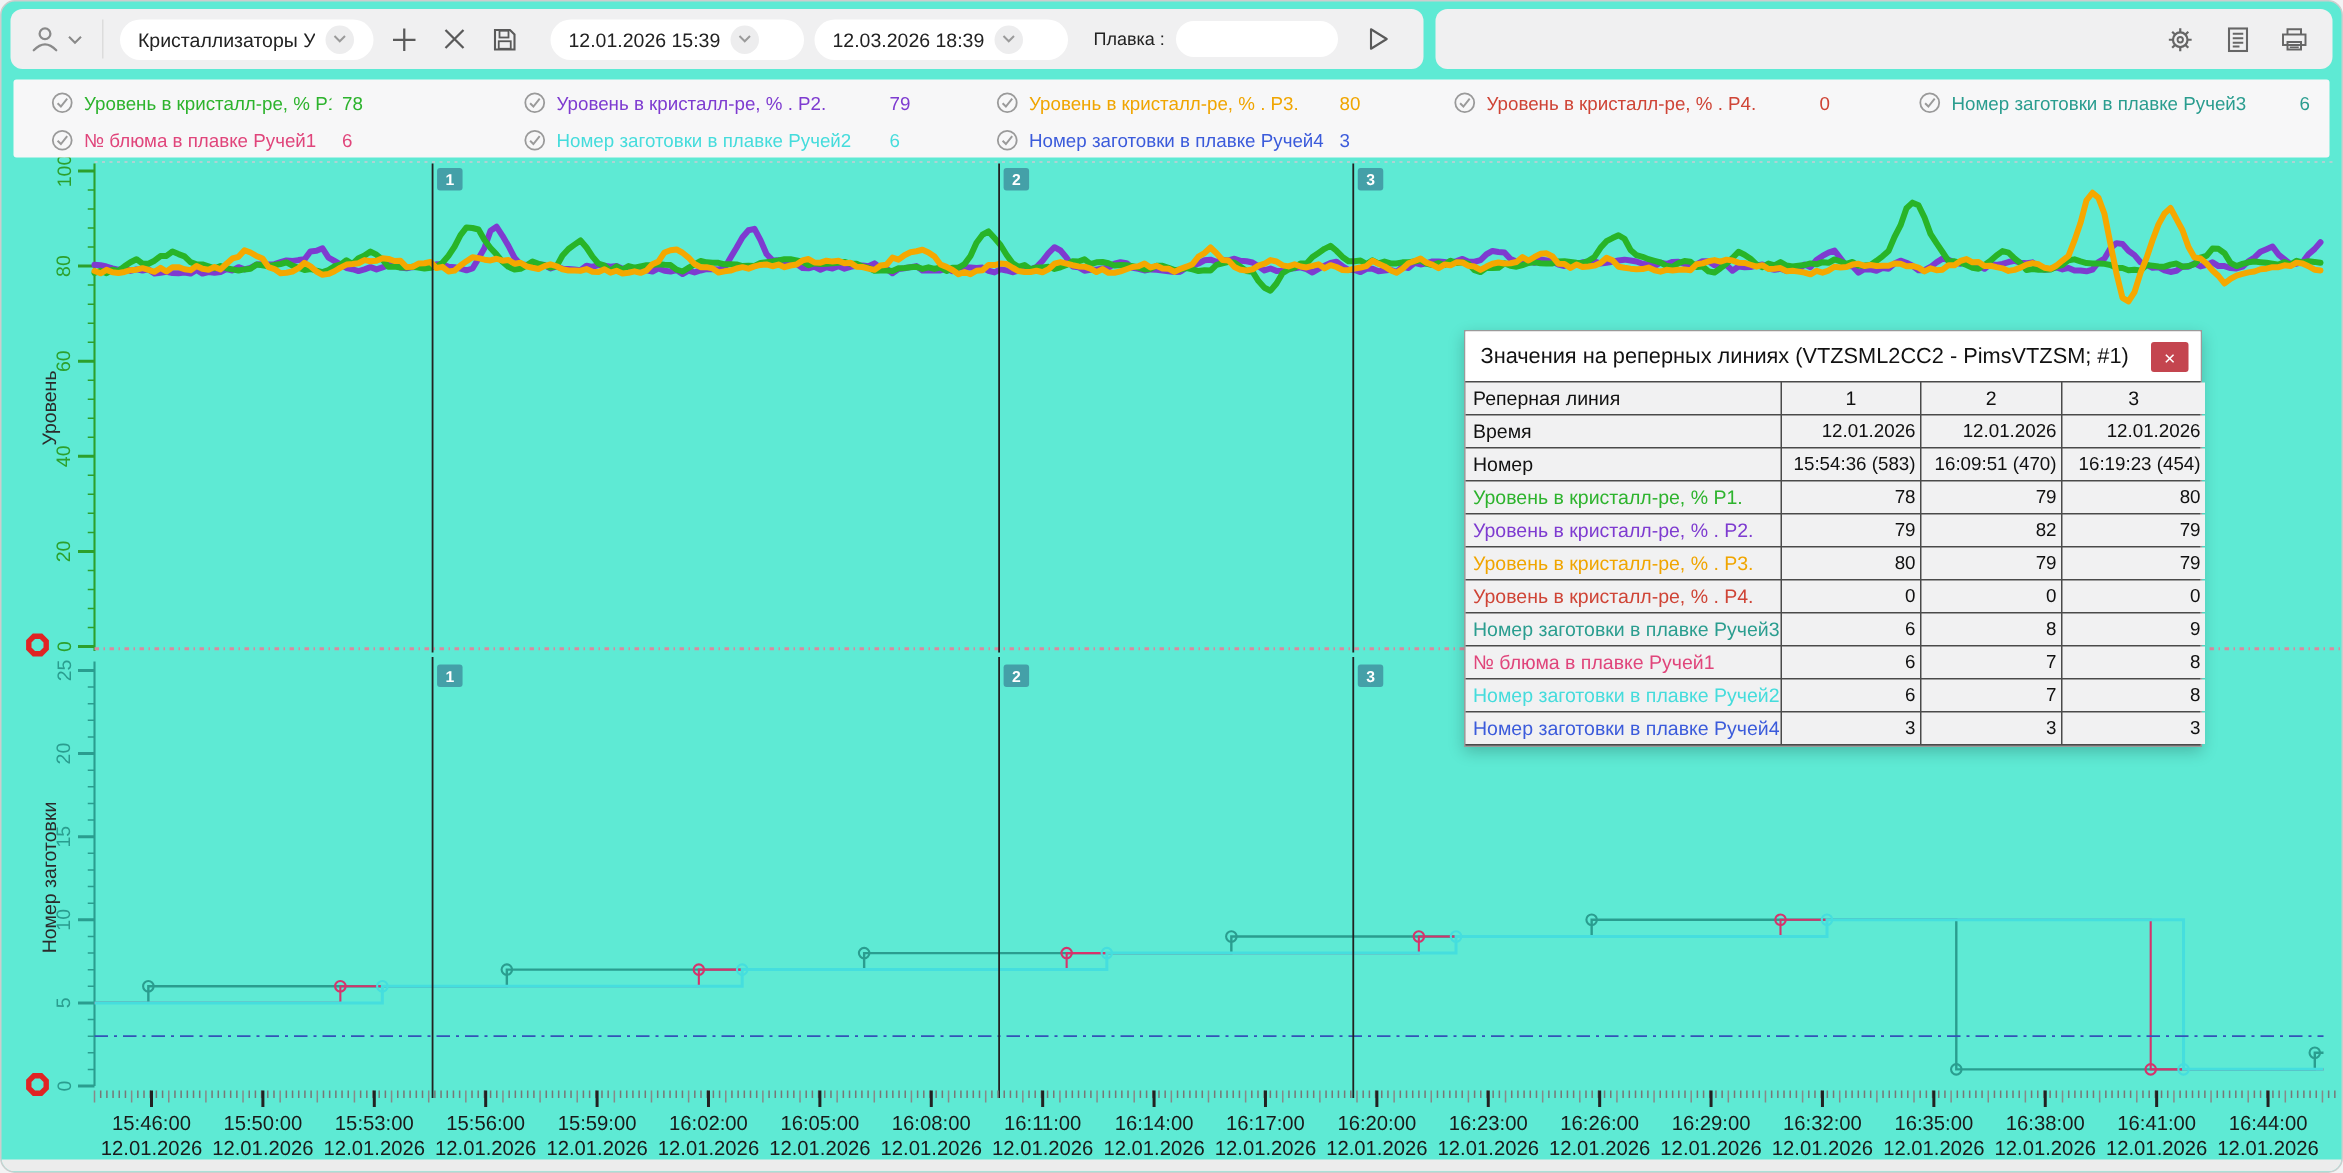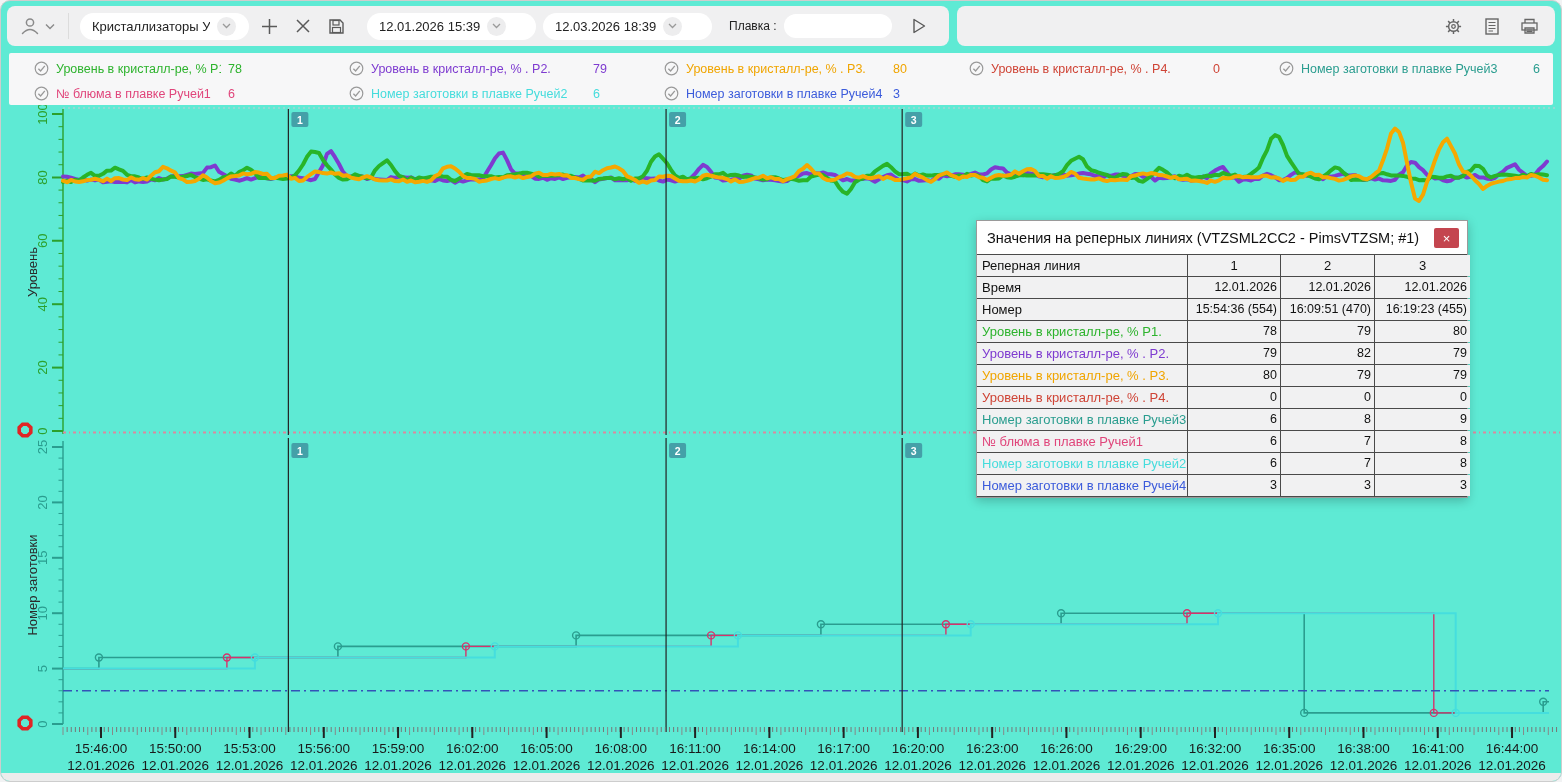--- a/index.html
+++ b/index.html
@@ -768,23 +768,23 @@
     <div class="ptable" id="ptable">
         <div class="pcell " style="color: rgb(17, 17, 17);">Реперная линия</div>
         <div class="pcell ctr" style="color: rgb(17, 17, 17);">1</div>
         <div class="pcell ctr" style="color: rgb(17, 17, 17);">2</div>
         <div class="pcell ctr" style="color: rgb(17, 17, 17);">3</div>
         <div class="pcell " style="color: rgb(17, 17, 17);">Время</div>
         <div class="pcell num" style="color: rgb(17, 17, 17);">12.01.2026</div>
         <div class="pcell num" style="color: rgb(17, 17, 17);">12.01.2026</div>
         <div class="pcell num" style="color: rgb(17, 17, 17);">12.01.2026</div>
         <div class="pcell " style="color: rgb(17, 17, 17);">Номер</div>
-        <div class="pcell num" style="color: rgb(17, 17, 17);">15:54:36 (554)</div>
+        <div class="pcell num" style="color: rgb(17, 17, 17);">15:54:36 (583)</div>
         <div class="pcell num" style="color: rgb(17, 17, 17);">16:09:51 (470)</div>
-        <div class="pcell num" style="color: rgb(17, 17, 17);">16:19:23 (455)</div>
+        <div class="pcell num" style="color: rgb(17, 17, 17);">16:19:23 (454)</div>
         <div class="pcell " style="color: rgb(45, 179, 45);">Уровень в кристалл-ре, % P1.</div>
         <div class="pcell num" style="color: rgb(17, 17, 17);">78</div>
         <div class="pcell num" style="color: rgb(17, 17, 17);">79</div>
         <div class="pcell num" style="color: rgb(17, 17, 17);">80</div>
         <div class="pcell " style="color: rgb(126, 59, 208);">Уровень в кристалл-ре, % . P2.</div>
         <div class="pcell num" style="color: rgb(17, 17, 17);">79</div>
         <div class="pcell num" style="color: rgb(17, 17, 17);">82</div>
         <div class="pcell num" style="color: rgb(17, 17, 17);">79</div>
         <div class="pcell " style="color: rgb(240, 165, 0);">Уровень в кристалл-ре, % . P3.</div>
         <div class="pcell num" style="color: rgb(17, 17, 17);">80</div>

